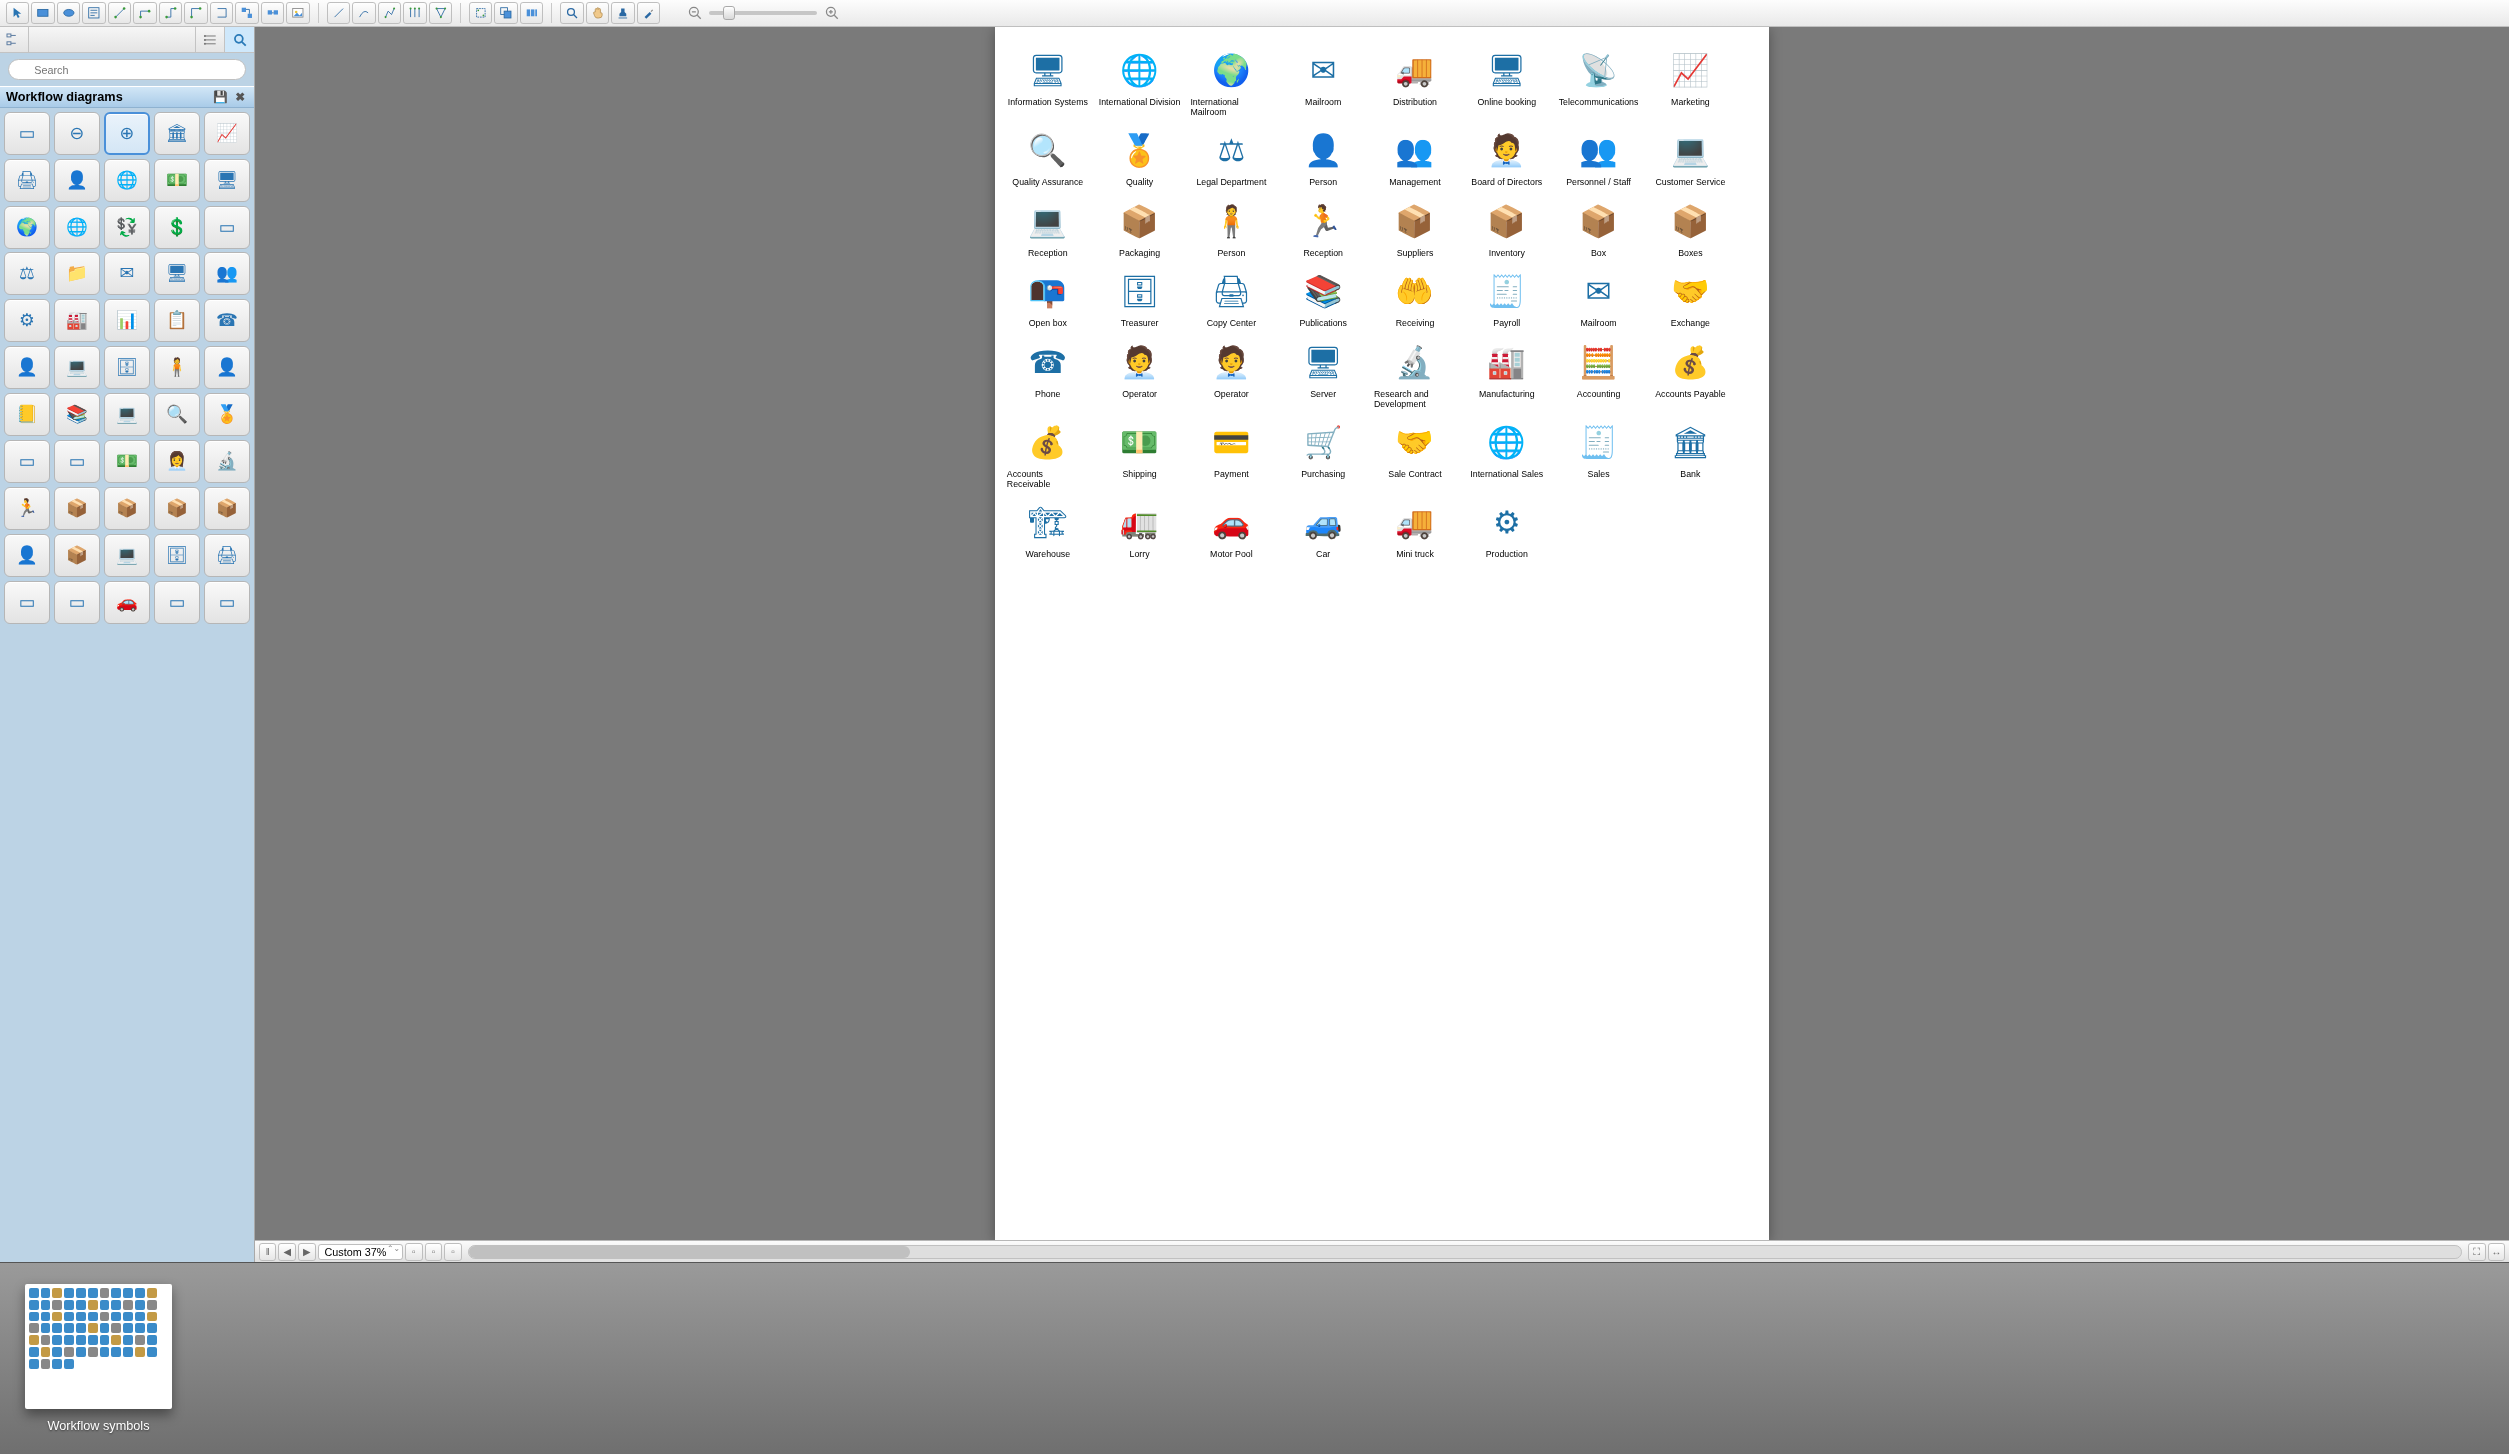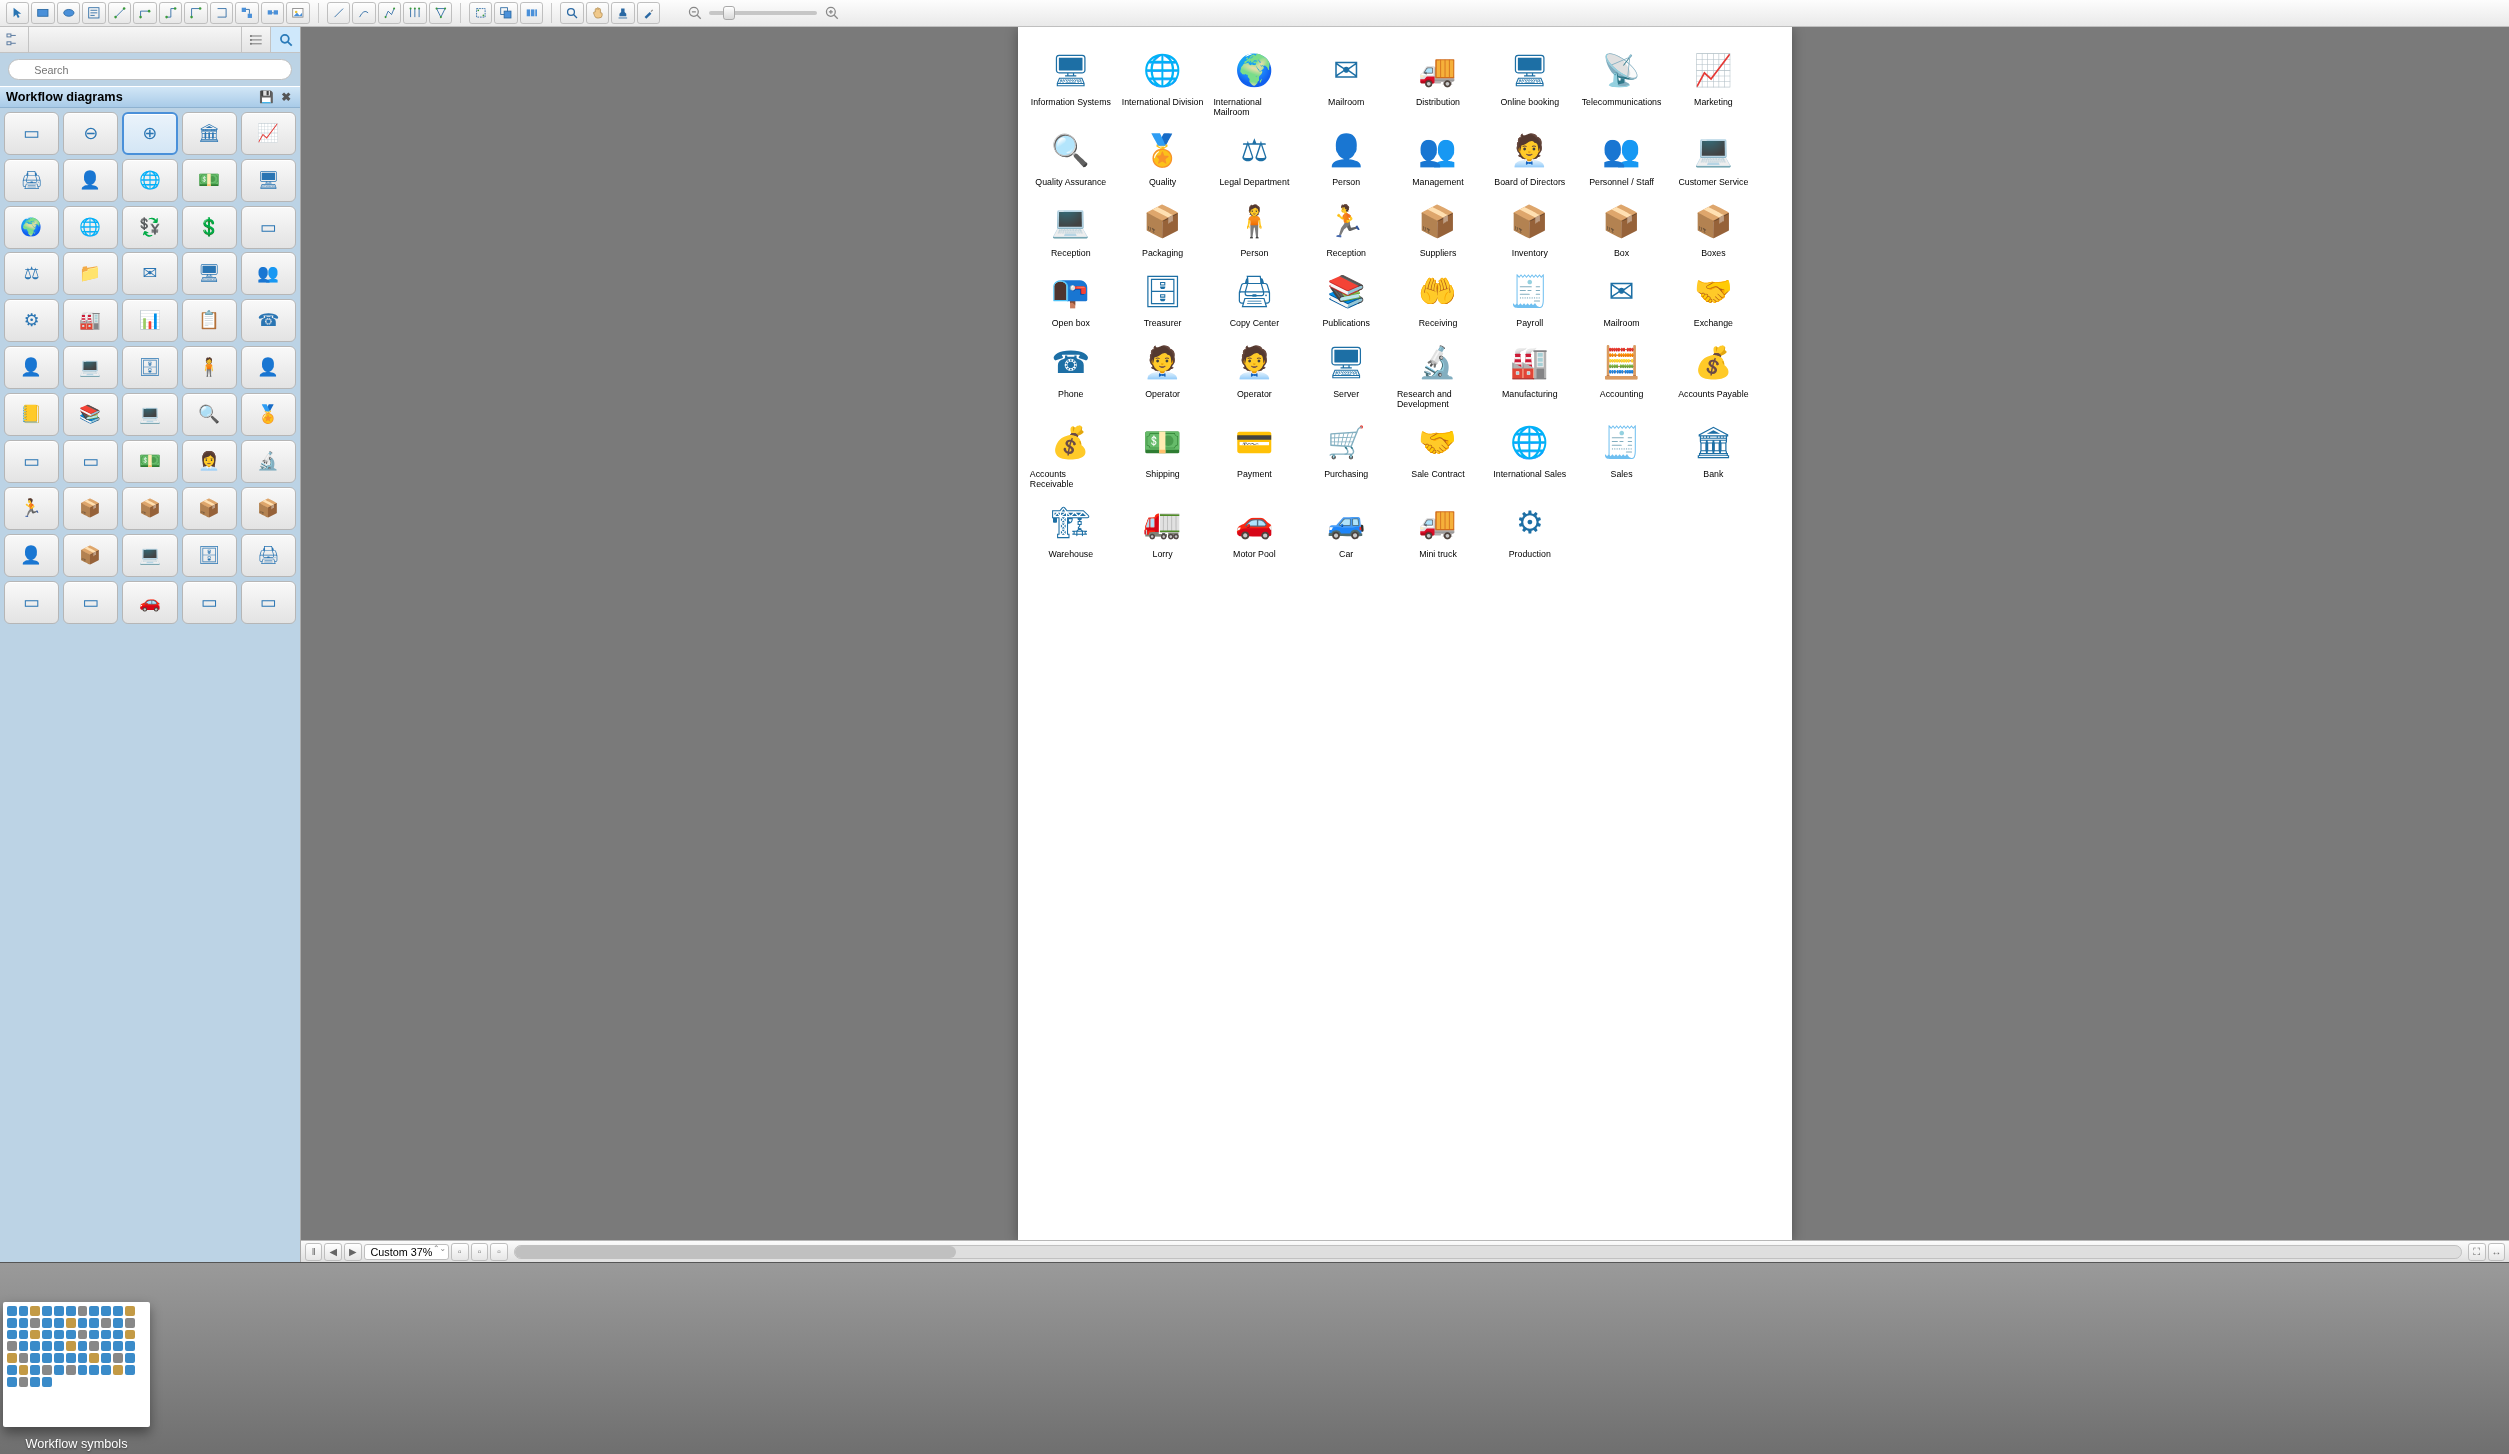--- a/index.html
+++ b/index.html
@@ -20,21 +20,21 @@
 
 .toolbar2 { background: linear-gradient(#f6f6f6,#e4e4e4); border-bottom: 1px solid #c3c3c3; height: 25.5px; display: flex; align-items: center; }
 .tab2-btn { width: 29px; height: 24.5px; border-right: 1px solid #c3c3c3; display: flex; align-items: center; justify-content: center; color: #666; }
 .tab2-spacer { flex: 1; border-right: 1px solid #c3c3c3; height: 100%; }
 .tab2-search { width: 29px; height: 24.5px; display: flex; align-items: center; justify-content: center; background: #cfe8fb; color: #2a7ab8; }
 
 
 .main { flex: 1; display: flex; min-height: 0; }
 
 
-.left-panel { width: 301px; background: #bcd3e5; border-right: 1px solid #a9a9a9; display: flex; flex-direction: column; }
+.left-panel { width: 255px; background: #bcd3e5; border-right: 1px solid #a9a9a9; display: flex; flex-direction: column; }
 .search-box { padding: 5.9px 7.8px; }
 .search-input { width: 100%; height: 21.6px; border-radius: 10.8px; border: 1px solid #c0c0c0; padding: 0 9.8px 0 25.5px; background: #fff; font-size: 10.8px; color: #888; position: relative; }
 .search-wrap { position: relative; }
 .search-wrap .mag { position: absolute; left: 9.8px; top: 3.9px; color: #9a9a9a; font-size: 11.8px; }
 .lib-header { background: linear-gradient(#d1e6f6,#a9cbe8); border-top: 1px solid #fff; border-bottom: 1px solid #8fb2d0; height: 21.6px; display: flex; align-items: center; padding: 0 5.9px; font-weight: bold; font-size: 12.7px; color: #000; }
 .lib-header-spacer { flex: 1; }
 .lib-header .hicon { width: 15.7px; height: 15.7px; margin-left: 3.9px; color: #555; display:flex;align-items:center;justify-content:center;font-size:11.8px;}
 .shapes-grid { padding: 3.9px; display: grid; grid-template-columns: repeat(5, 1fr); gap: 3.9px; overflow-y: auto; flex: 1; align-content: start; }
 .shape-cell { background: linear-gradient(#f9f9f9,#e3e3e3); border: 1px solid #b6b6b6; border-radius: 5.9px; height: 43px; display: flex; align-items: center; justify-content: center; box-shadow: inset 0 1px 0 #fff; }
 .shape-cell.sel { border: 2px solid #4a90d9; background: linear-gradient(#eaf3fb,#d4e6f5); }
@@ -54,21 +54,21 @@
 .cb-btn { width: 17.6px; height: 17.6px; background: linear-gradient(#fff,#e6e6e6); border: 1px solid #bebebe; border-radius: 2.9px; display: flex; align-items: center; justify-content: center; font-size: 9.8px; color: #666; }
 .cb-zoom { border: 1px solid #bebebe; border-radius: 2.9px; padding: 1px 15.7px 1px 5.9px; background: #fff; position: relative; }
 .cb-zoom::after { content: "⌃⌄"; position: absolute; right: 2px; top: 0; font-size: 7.8px; line-height: 7.8px; color: #888; }
 .cb-scroll { flex: 1; height: 13.7px; background: #dedede; border: 1px solid #c0c0c0; border-radius: 6.9px; margin: 0 3.9px; position: relative; }
 .cb-scroll-thumb { position: absolute; left: 0; width: 441px; height: 11.8px; background: #c0c0c0; border-radius: 5.9px; top: 0; }
 
 
 .status { height: 17.6px; background: #efefef; border-top: 1px solid #c9c9c9; padding: 2px 7.8px; font-size: 10.8px; color: #222; }
 
 
-.preview-strip { height: 192px; background: linear-gradient(#9a9a9a,#6f6f6f); display: flex; align-items: flex-end; padding: 3px; gap: 19.6px; border-top: 1px solid #555; }
+.preview-strip { height: 192px; background: linear-gradient(#9a9a9a,#6f6f6f); display: flex; align-items: center; padding: 25px; gap: 19.6px; border-top: 1px solid #555; }
 .preview-card { width: 147px; display: flex; flex-direction: column; align-items: center; }
 .preview-thumb { width: 147px; height: 125px; background: #fff; border-radius: 2px; box-shadow: 0 5.9px 11.8px rgba(0,0,0,0.4); display: flex; flex-wrap: wrap; align-content: flex-start; padding: 3.9px; gap: 2px; }
 .preview-thumb i { width: 9.8px; height: 9.8px; background: #3a8bc9; border-radius: 2px; }
 .preview-thumb i.b { background: #c39a45; }
 .preview-thumb i.c { background: #888; }
 .preview-label { color: #fff; font-size: 12.7px; margin-top: 9.8px; text-shadow: 0 1px 2px rgba(0,0,0,.5); }
 </style>
 </head>
 <body>
 

